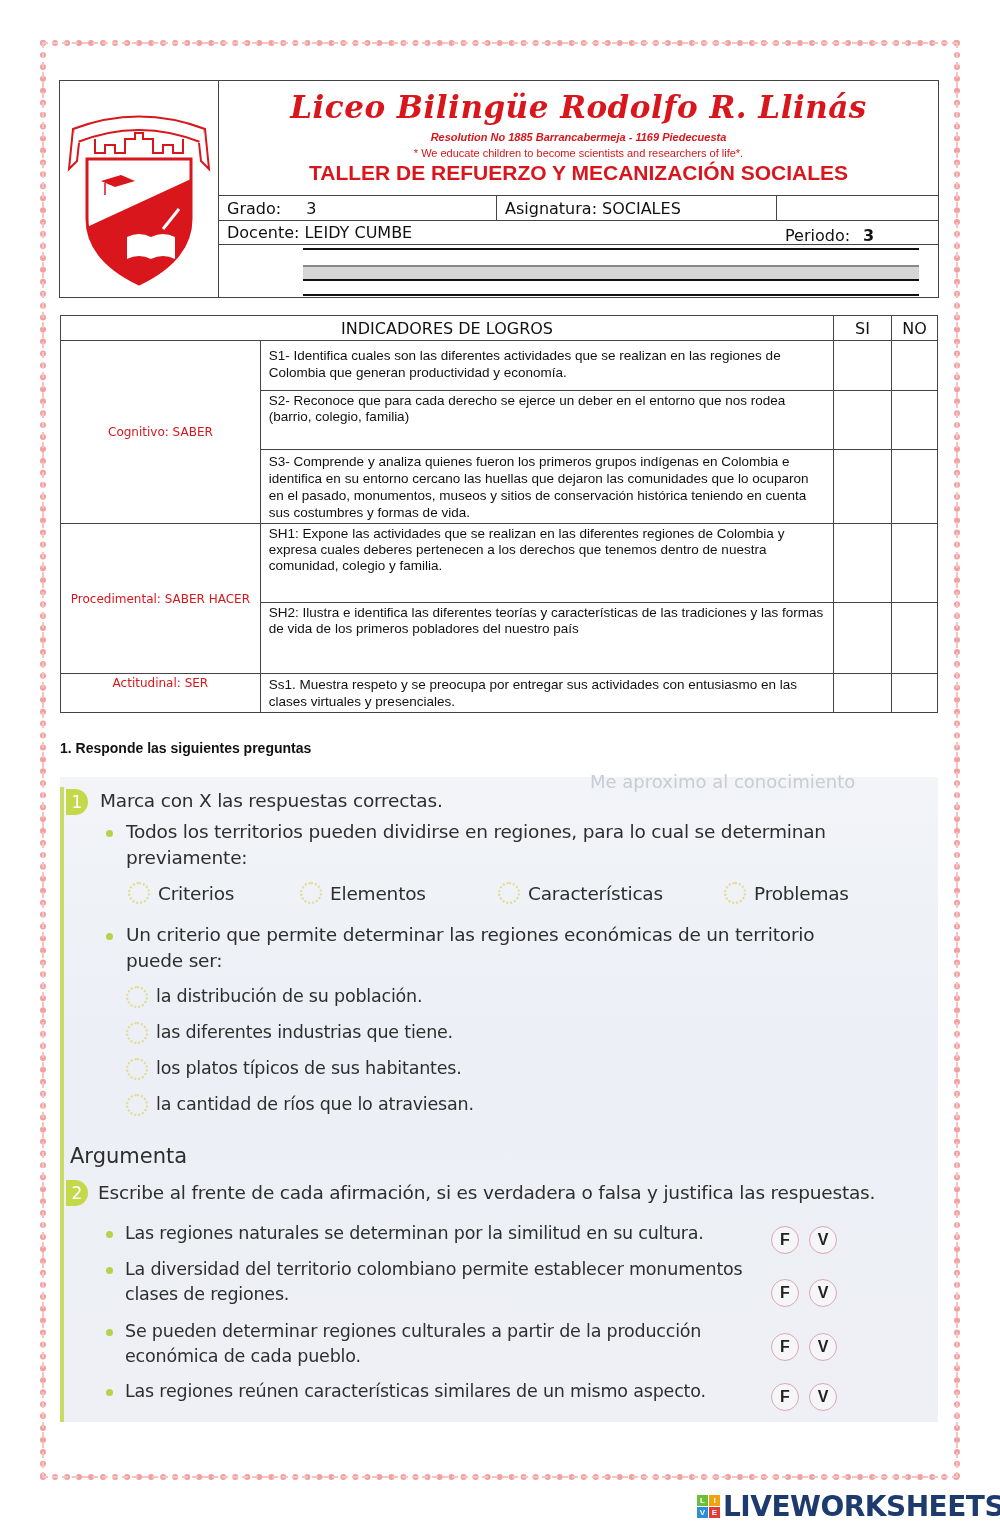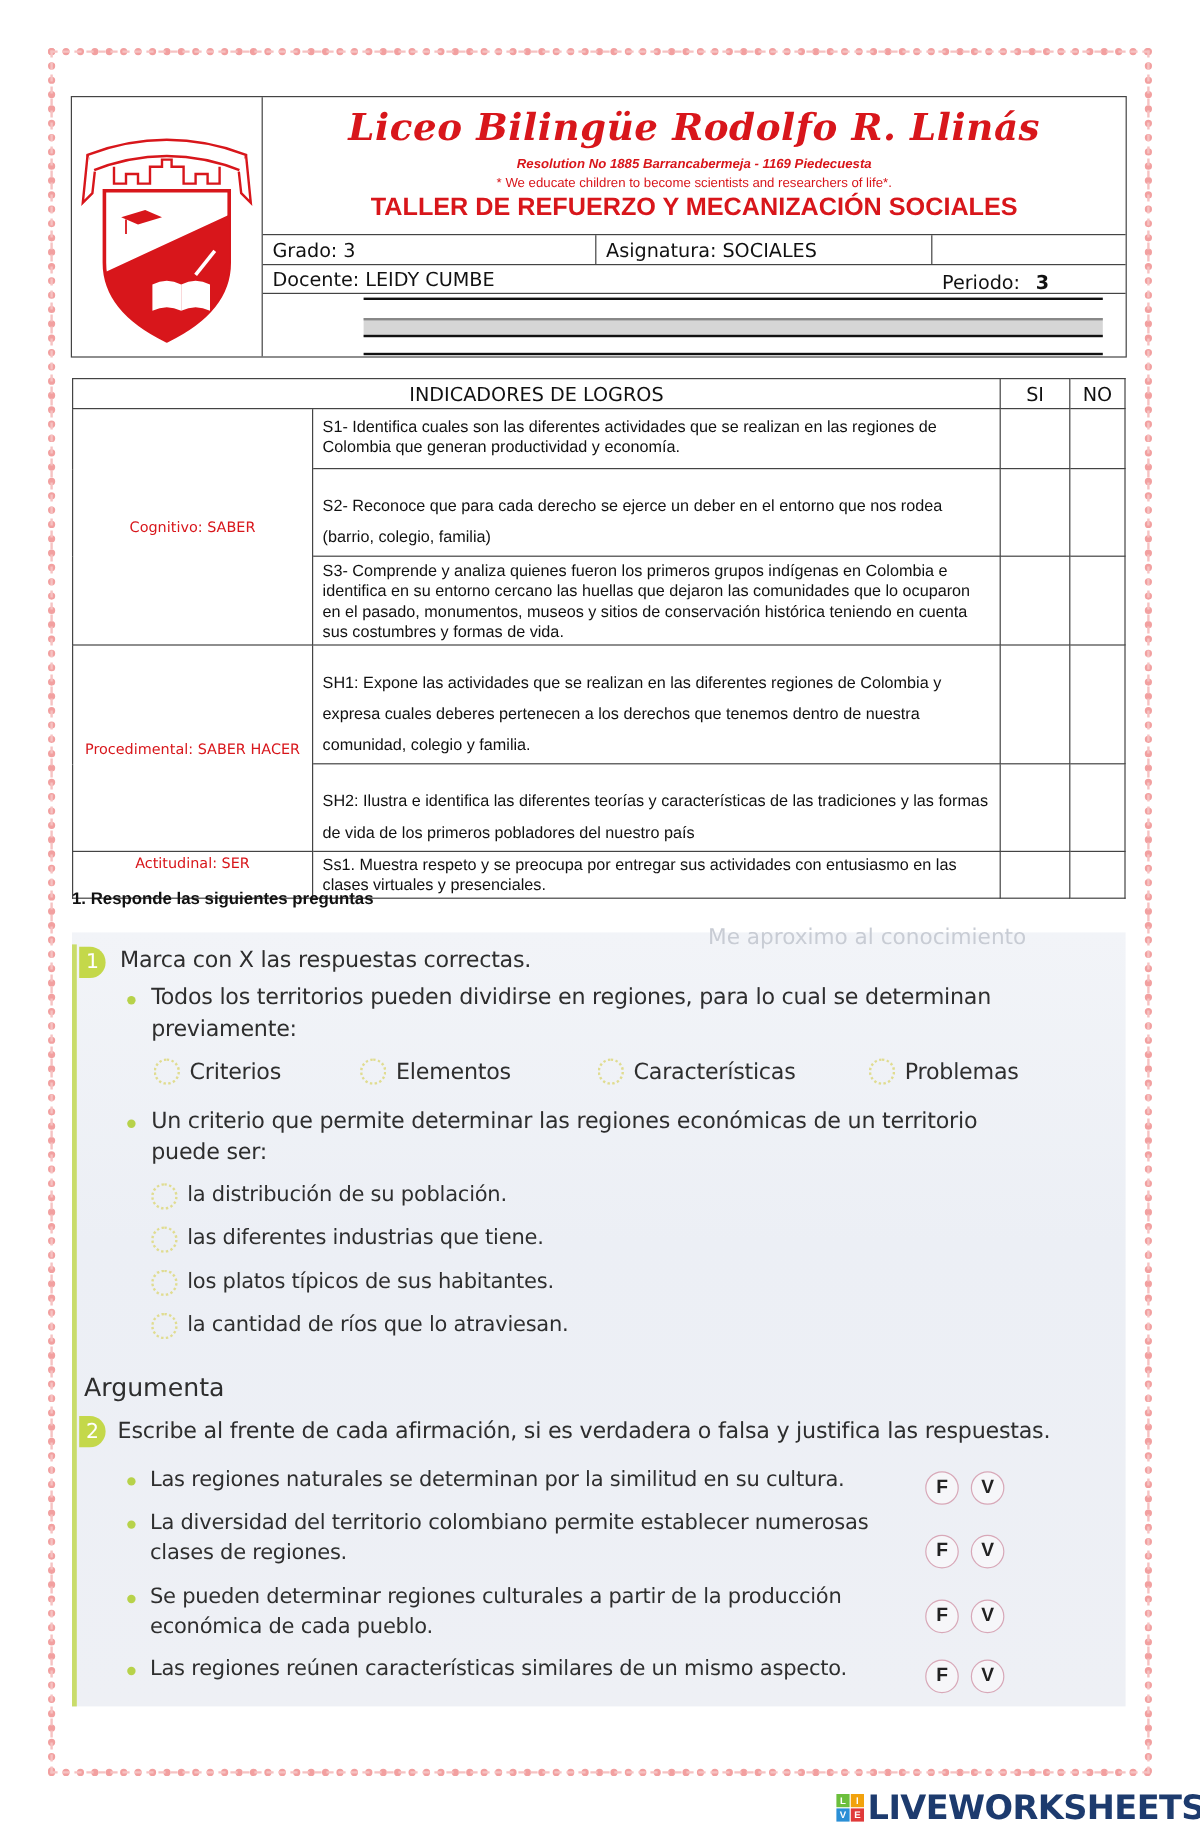--- a/index.html
+++ b/index.html
@@ -43,21 +43,21 @@
     }
 
     .info-row {
       position: absolute; left: 159px; right: 0; border-top: 1px solid #444;
       display: flex; font-size: 16px; font-family: "DejaVu Sans", sans-serif;
     }
     .info-row.r1 { top: 114px; height: 25px; }
     .info-row.r2 { top: 139px; height: 25px; border-bottom: 1px solid #444; }
     .info-cell { padding: 2px 8px; display: flex; align-items: center; white-space: nowrap; }
     .info-cell .lbl { font-weight: normal; margin-right: 5px; }
-    .info-cell.grado { width: 278px; border-right: 1px solid #444; }
+    .info-cell.grado { width: 278px; border-right: 1px solid #444; gap: 20px; }
     .info-cell.asig { width: 280px; border-right: 1px solid #444; }
     .info-cell.periodo { flex: 1; margin-top: 37px; }
     .info-cell .bold-val { font-weight: bold; margin-left: 8px; }
 
     .lines-area { position: absolute; left: 243px; top: 167px; width: 616px; }
     .line-black { height: 2px; background: #111; margin-bottom: 15px; }
     .line-gray { height: 16px; background: #d6d6d6; border-top: 2px solid #888; border-bottom: 2px solid #111; margin-bottom: 13px; }
 
     
     .ind-table {
@@ -65,21 +65,21 @@
       border-collapse: collapse; font-size: 13.5px;
     }
     .ind-table td, .ind-table th { border: 1px solid #444; vertical-align: top; }
     .ind-table th {
       font-weight: normal; font-size: 16px; font-family: "DejaVu Sans", sans-serif;
       height: 25px; text-align: center; vertical-align: middle;
     }
     .cat-cell { width: 200px; color: #d8161b; font-size: 12px; text-align: center; vertical-align: middle !important; font-family: "DejaVu Sans", sans-serif; }
     .cat-cell.top { vertical-align: top !important; padding-top: 2px; }
     .desc-cell { width: 574px; padding: 6px 8px 2px 8px; line-height: 17px; }
-    .desc-cell.loose { line-height: 26px; padding-top: 18px; border-radius: 29px; }
+    .desc-cell.loose { line-height: 16px; padding-top: 2px; border-radius: 29px; }
     .si-cell { width: 58px; }
     .no-cell { width: 46px; }
 
     
     .q-heading {
       position: absolute; left: 60px; top: 740px; font-size: 14px; font-weight: bold;
     }
 
     
     .scan {
@@ -259,21 +259,21 @@
 
   <div class="num-badge" style="left:6px;top:403px;">2</div>
   <div class="scan-text" style="left:38px;top:405px;">Escribe al frente de cada afirmación, si es verdadera o falsa y justifica las respuestas.</div>
 
   <div class="bullet" style="left:46px;top:454px;"></div>
   <div class="scan-text small" style="left:65px;top:446px;">Las regiones naturales se determinan por la similitud en su cultura.</div>
   <div class="fv" style="left:711px;top:449px;">F</div>
   <div class="fv" style="left:749px;top:449px;">V</div>
 
   <div class="bullet" style="left:46px;top:490px;"></div>
-  <div class="scan-text small" style="left:65px;top:482px;">La diversidad del territorio colombiano permite establecer numerosas</div>
+  <div class="scan-text small" style="left:65px;top:482px;">La diversidad del territorio colombiano permite establecer monumentos</div>
   <div class="scan-text small" style="left:65px;top:507px;">clases de regiones.</div>
   <div class="fv" style="left:711px;top:502px;">F</div>
   <div class="fv" style="left:749px;top:502px;">V</div>
 
   <div class="bullet" style="left:46px;top:552px;"></div>
   <div class="scan-text small" style="left:65px;top:544px;">Se pueden determinar regiones culturales a partir de la producción</div>
   <div class="scan-text small" style="left:65px;top:569px;">económica de cada pueblo.</div>
   <div class="fv" style="left:711px;top:556px;">F</div>
   <div class="fv" style="left:749px;top:556px;">V</div>
 

